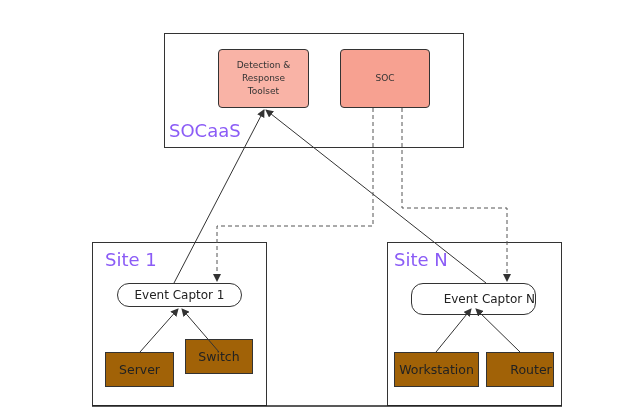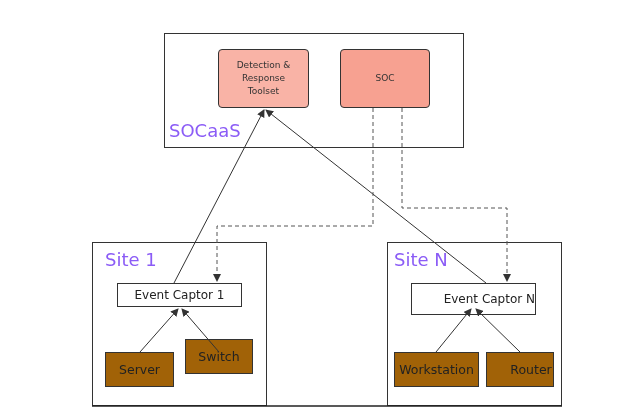--- a/index.html
+++ b/index.html
@@ -3,21 +3,21 @@
 <meta charset="utf-8">
 <style>
   html, body { margin: 0; padding: 0; background: #ffffff; }
   body { width: 643px; height: 416px; position: relative; overflow: hidden;
          font-family: "DejaVu Sans", sans-serif; color: #222; }
   .box { position: absolute; box-sizing: border-box; }
   .container { border: 1px solid #333; background: #fff; }
   .container-label { position: absolute; font-size: 18px; color: #8b5cf6; }
   .service { border: 1px solid #333; border-radius: 4px; display: flex; align-items: center;
              justify-content: center; text-align: center; font-size: 9px; color: #333; line-height: 13px; }
-  .captor { border: 1px solid #333; border-radius: 0; background: #fff; display: flex;
+  .captor { border: 1px solid #333; border-radius: 12px; background: #fff; display: flex;
             align-items: center; justify-content: center; font-size: 12px; color: #222; }
   .device { border: 1px solid #333; background: #a16207; display: flex; align-items: center;
             justify-content: center; font-size: 12.5px; color: #222; }
   svg.edges { position: absolute; left: 0; top: 0; pointer-events: none; }
 </style>
 </head>
 <body>
 
 <div class="box container" style="left:164px; top:33px; width:300px; height:115px;">
   <span class="container-label" style="left:4px; bottom:6px;">SOCaaS</span>

